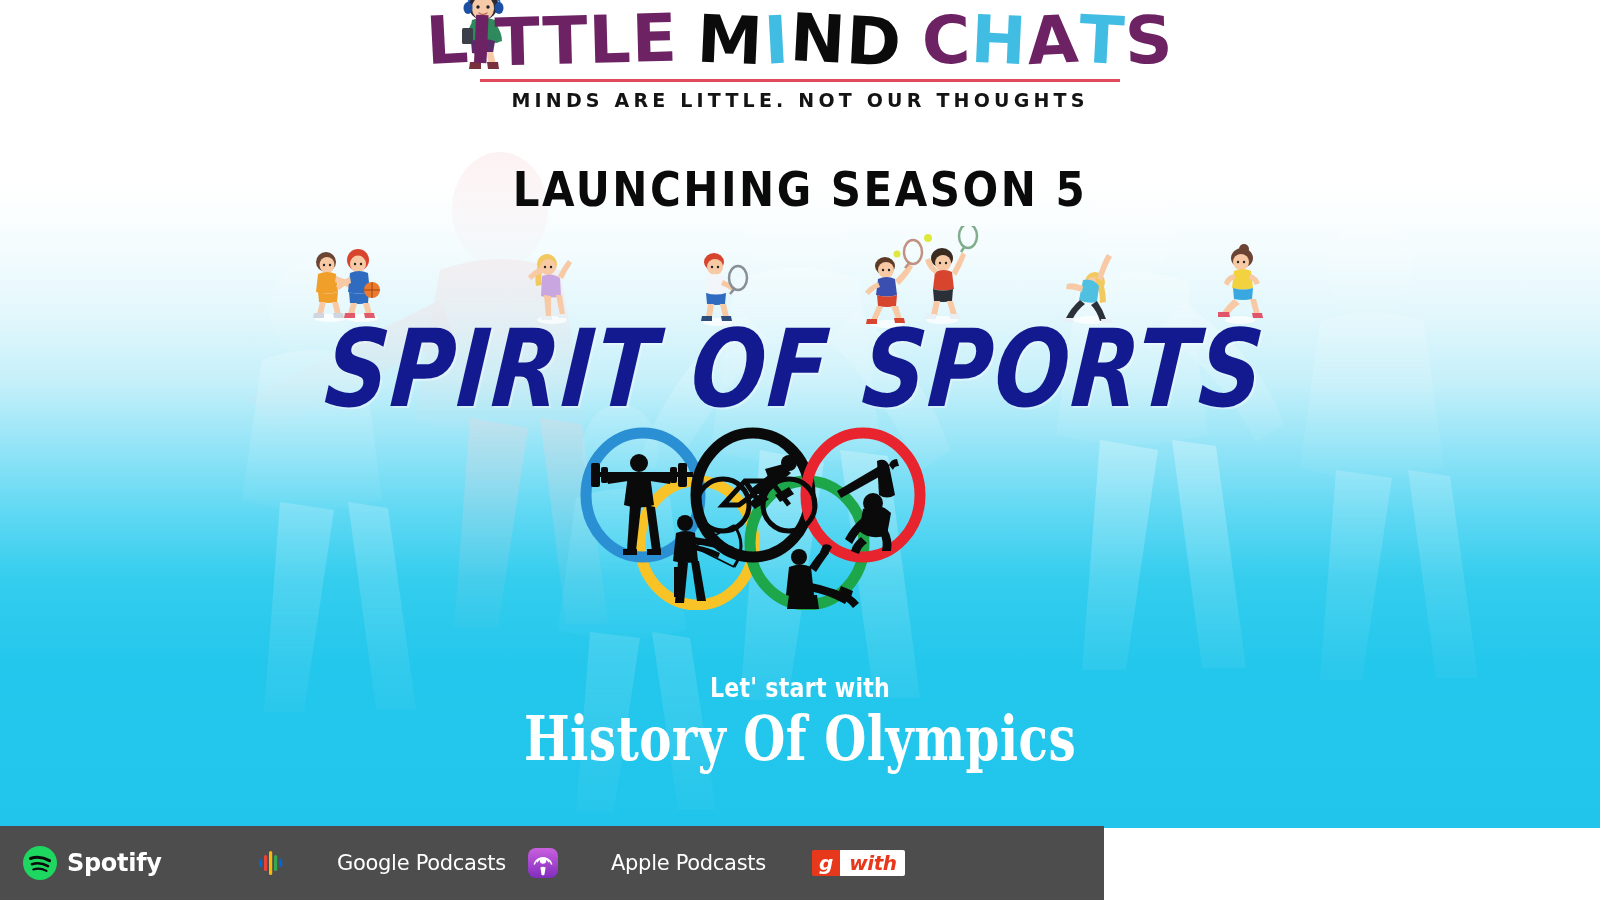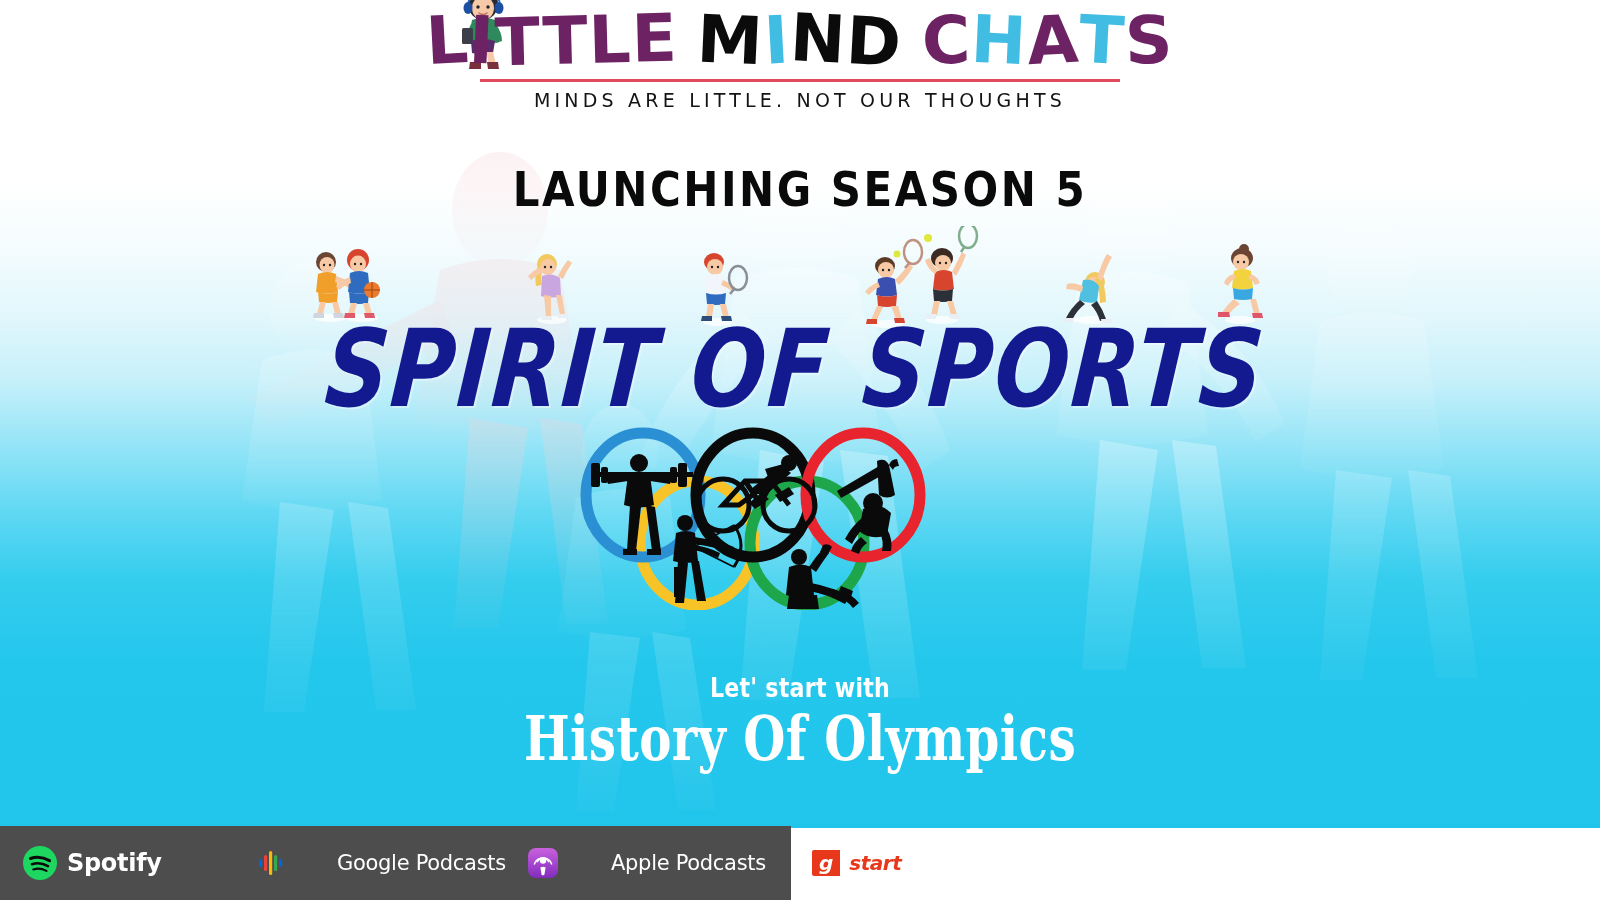--- a/index.html
+++ b/index.html
@@ -84,21 +84,21 @@
 
   .logo-rule {
     width: 640px;
     height: 3px;
     margin: 4px auto 0 auto;
     background: #e04a5a;
   }
   .logo-tagline {
     margin-top: 7px;
     font-family: "DejaVu Sans", sans-serif;
-    font-weight: normal;
+    font-weight: bold;
     font-size: 19px;
     letter-spacing: 4.2px;
     color: #141414;
     white-space: nowrap;
   }
 
   
   .launching {
     position: absolute;
     left: 0;
@@ -178,21 +178,21 @@
     font-size: 62px;
     letter-spacing: 0.5px;
     transform: scaleX(0.78);
   }
 
   
   .footer-bar {
     position: absolute;
     left: 0;
     top: 826px;
-    width: 791px;
+    width: 1104px;
     height: 74px;
     background: #4d4d4d;
     display: flex;
     align-items: center;
   }
   .footer-right {
     position: absolute;
     left: 945px;
     top: 826px;
     width: 655px;
@@ -624,19 +624,19 @@
         <path d="M12.4 19.5 q2.6 -1.6 5.2 0 l-1.2 7.2 q-1.4 1 -2.8 0z" fill="#ffffff"></path>
         <path d="M9 14.2 a6.4 6.4 0 0 1 12 0" fill="none" stroke="#ffffff" stroke-width="1.7"></path>
         <path d="M6.2 16.4 a9.3 9.3 0 0 1 17.6 0" fill="none" stroke="#ffffff" stroke-width="1.5"></path>
       </svg>
       <span class="brand-label small">Apple Podcasts</span>
     </div>
 
     <div class="brand-item" style="left:812px;">
       <div class="gaana-logo">
         <span class="gaana-g">g</span>
-        <span class="gaana-word">start</span>
+        <span class="gaana-word">with</span>
       </div>
     </div>
   </div>
 
 
 </div>
 
 </body></html>

